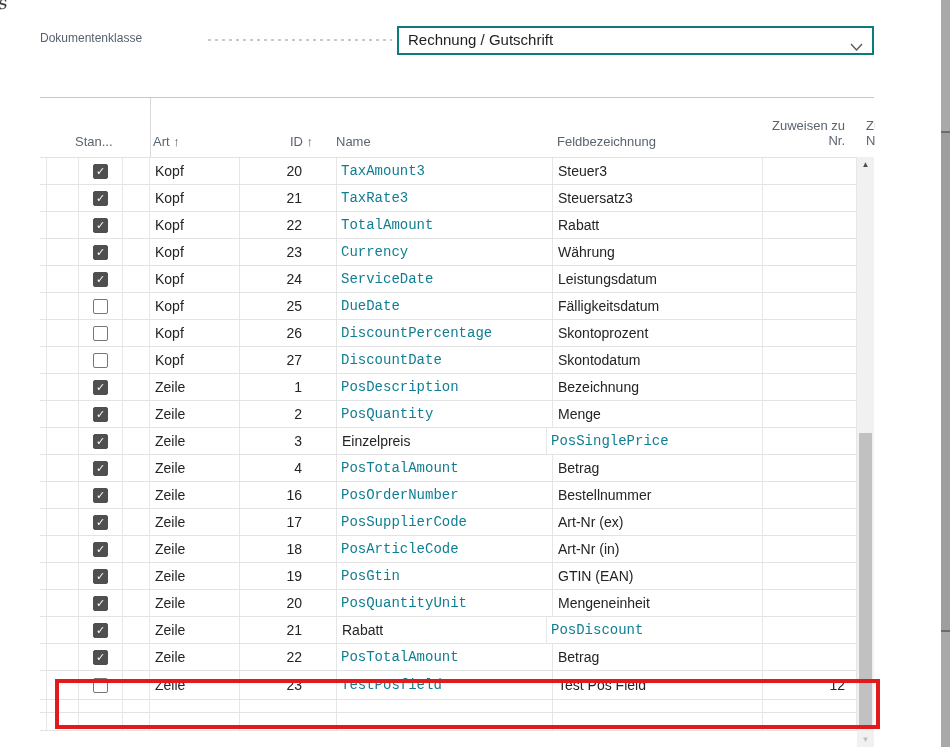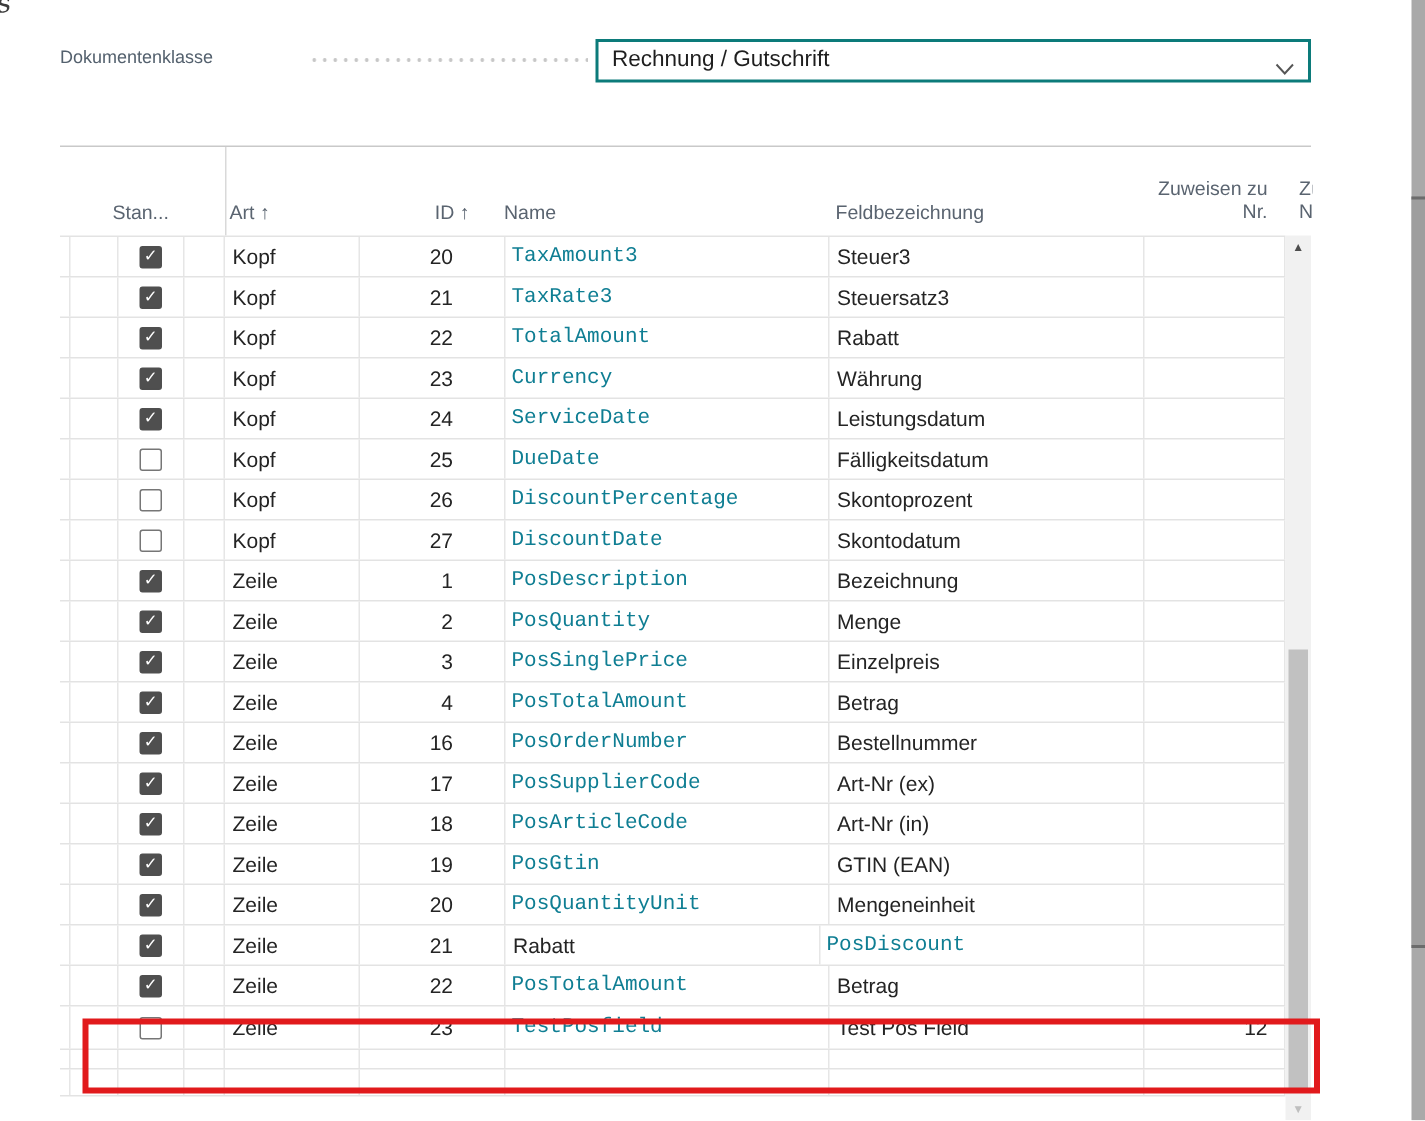--- a/index.html
+++ b/index.html
@@ -270,22 +270,22 @@
     </div>
       <div class="row">
       <div class="cell c0"></div>
       <div class="cell c1"></div>
       <div class="cell c2">
           <span class="cb checked">✓</span>
         </div>
       <div class="cell c3"></div>
       <div class="cell c4 art">Zeile</div>
       <div class="cell c5 idc">3</div>
+      <div class="cell c7 feldc">Einzelpreis</div>
       <div class="cell c6 namec">PosSinglePrice</div>
-      <div class="cell c7 feldc">Einzelpreis</div>
       <div class="cell c8 nrc"></div>
     </div>
       <div class="row">
       <div class="cell c0"></div>
       <div class="cell c1"></div>
       <div class="cell c2">
           <span class="cb checked">✓</span>
         </div>
       <div class="cell c3"></div>
       <div class="cell c4 art">Zeile</div>

